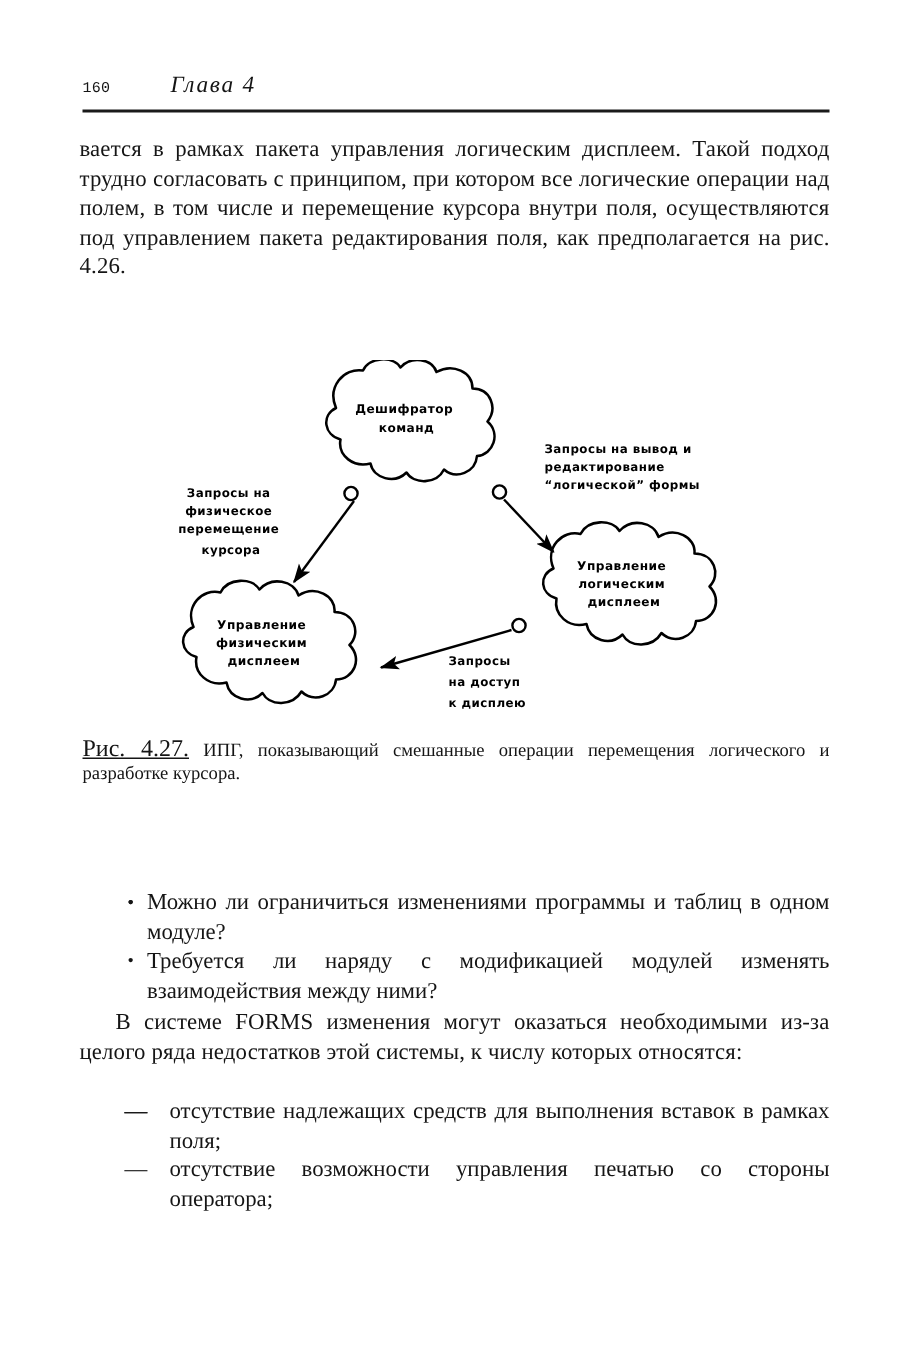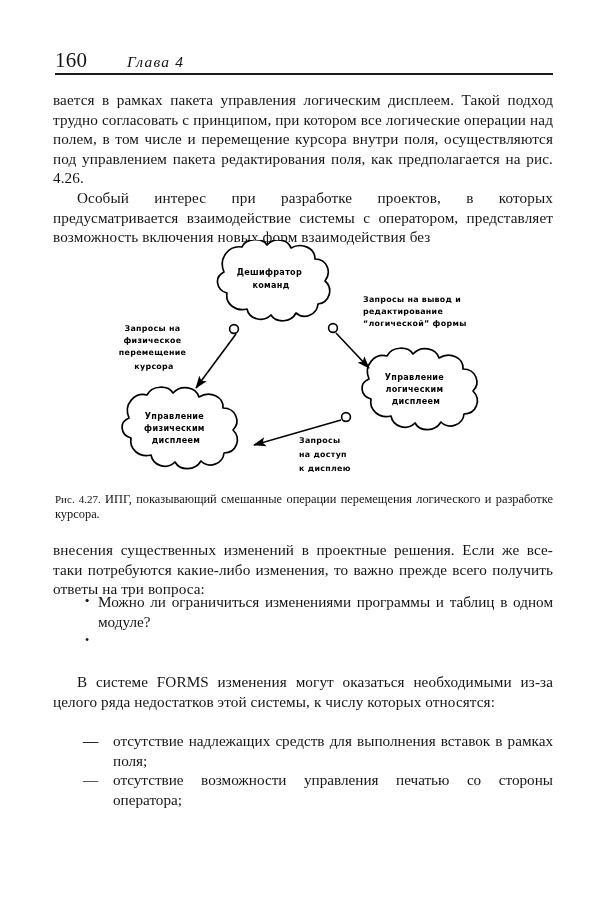--- a/index.html
+++ b/index.html
@@ -24,22 +24,23 @@
 
   
   .runhead {
     position: absolute;
     left: 55px;
     top: 48px;
     width: 500px;
     height: 22px;
   }
   .runhead .folio {
-    font-size: 21px;
+    font-size: 10px;
     letter-spacing: 0.2px;
+    font-family: Liberation Mono, monospace;
   }
   .runhead .chap {
     font-style: italic;
     font-size: 15.5px;
     margin-left: 40px;
     letter-spacing: 1.2px;
   }
   .rule {
     position: absolute;
     left: 55px;
@@ -139,36 +140,36 @@
   .caption {
     position: absolute;
     left: 55px;
     top: 492px;
     width: 498px;
     font-size: 12.4px;
     line-height: 15.4px;
     text-align: justify;
   }
   .caption .figno {
-    font-size: 11px;
+    font-size: 16px;
+    text-decoration: underline;
   }
 </style>
 </head>
 <body>
 
 <div class="page">
 
   <div class="runhead">
     <span class="folio">160</span><span class="chap">Глава 4</span>
   </div>
   <div class="rule"></div>
 
   <div class="textblock" id="para-top">
     <p>вается в рамках пакета управления логическим дисплеем. Такой подход трудно согласовать с принципом, при котором все логические операции над полем, в том числе и перемещение курсора внутри поля, осуществляются под управлением пакета редактирования поля, как предполагается на рис. 4.26.</p>
-    <p class="indent">Особый интерес при разработке проектов, в которых предусматривается взаимодействие системы с оператором, представляет возможность включения новых форм взаимодействия без</p>
   </div>
 
   <div class="figure">
     <svg width="498" height="248" viewBox="0 0 498 248" xmlns="http://www.w3.org/2000/svg">
       <defs>
         <marker id="arrowhead" markerWidth="9" markerHeight="9" refX="7.4" refY="3.1" orient="auto" markerUnits="strokeWidth">
           <path d="M0,0.2 L8,3.1 L0,6.0 L1.8,3.1 Z" fill="#000"></path>
         </marker>
       </defs>
 
@@ -264,34 +265,32 @@
         <tspan x="233" y="217">на  доступ</tspan>
         <tspan x="233" y="231">к дисплею</tspan>
       </text>
     </svg>
   </div>
 
   <div class="caption">
     <span class="figno">Рис. 4.27.</span><span> ИПГ, показывающий смешанные операции перемещения логического и разработке курсора.</span>
   </div>
 
-  <div class="textblock" id="para-mid">
-    <p>внесения существенных изменений в проектные решения. Если же все-таки потребуются какие-либо изменения, то важно прежде всего получить ответы на три вопроса:</p>
-  </div>
 
   <div class="bullets">
     <p class="bl">
       <span class="dot">•</span>
     </p>
     <p class="bl">
       <span class="dot">•</span>
       <span>Можно ли ограничиться изменениями программы и таблиц в одном модуле?</span>
     </p>
     <p class="bl">
       <span class="dot">•</span>
+      <span>Требуется ли наряду с модификацией модулей изменять взаимодействия между ними?</span>
     </p>
   </div>
 
   <div class="textblock" id="para-forms">
     <p class="indent">В системе FORMS изменения могут оказаться необходимыми из-за целого ряда недостатков этой системы, к числу которых относятся:</p>
   </div>
 
   <div class="dashlist">
     <p class="dl">
       <span class="dash">—</span>

